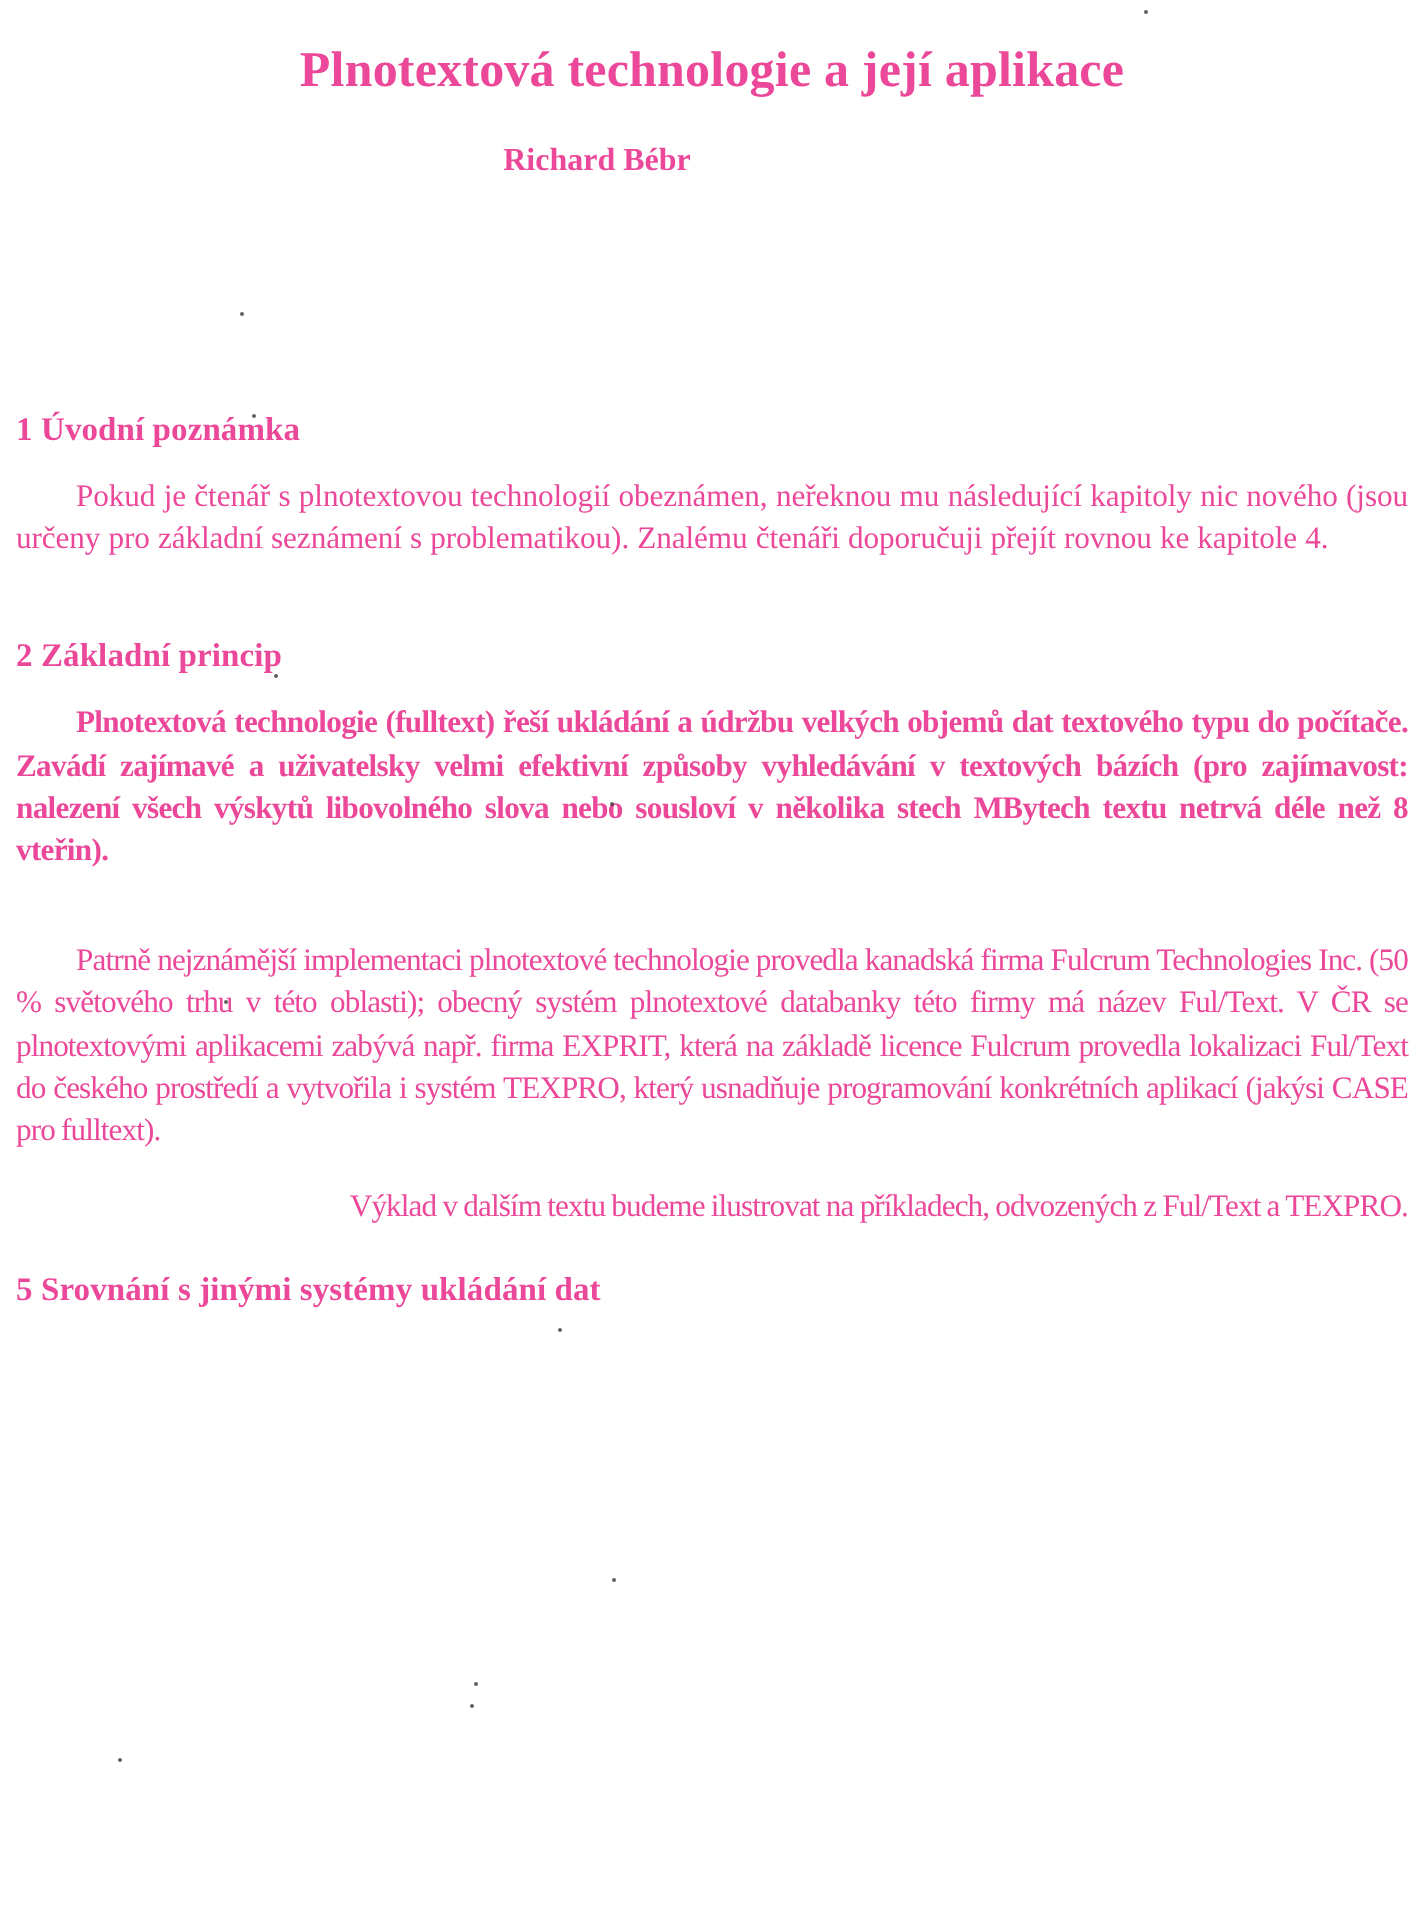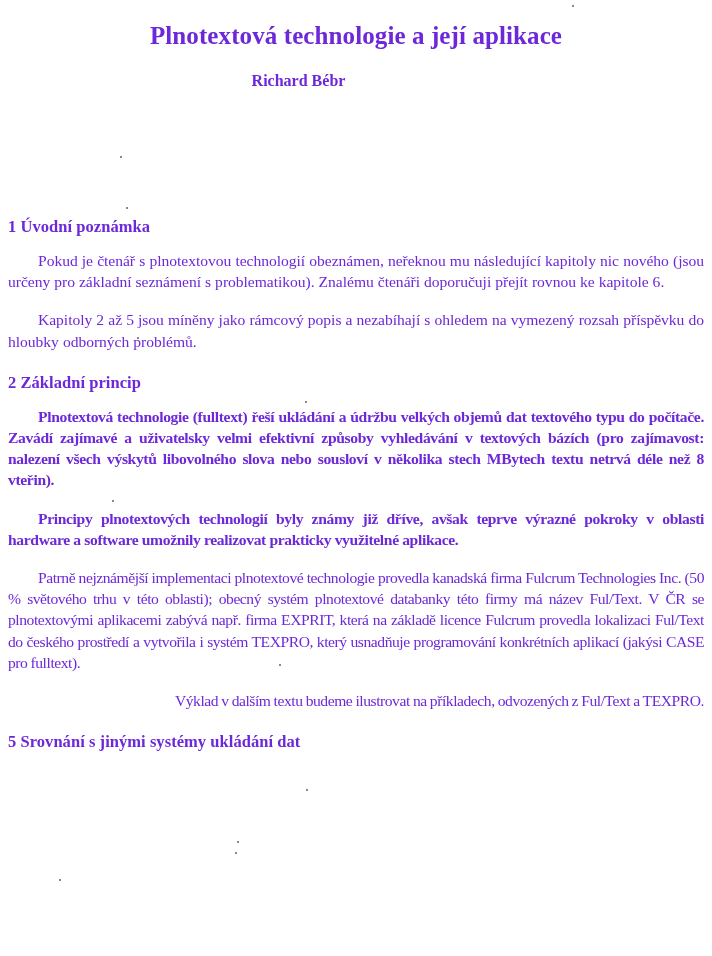--- a/index.html
+++ b/index.html
@@ -7,21 +7,21 @@
     padding: 0;
     background: #ffffff;
   }
   .page {
     position: relative;
     width: 712px;
     height: 956px;
     background: #ffffff;
     overflow: hidden;
     font-family: "Liberation Serif", "DejaVu Serif", serif;
-    color: #6d28d9;
+    color: #ec4899;
     -webkit-font-smoothing: none;
   }
 
   
   .doc-title {
     position: absolute;
     top: 4px;
     left: 0;
     width: 712px;
     text-align: center;
@@ -38,21 +38,21 @@
     text-align: center;
     font-size: 16px;
     font-weight: bold;
     line-height: 22px;
   }
 
   
   .body-col {
     position: absolute;
     left: 8px;
-    top: 216px;
+    top: 204px;
     width: 696px;
   }
 
   .heading {
     font-size: 16.5px;
     font-weight: bold;
     line-height: 21px;
     margin: 0;
     letter-spacing: 0.05px;
   }
@@ -87,31 +87,29 @@
 <div class="page">
 
   <h1 class="doc-title">Plnotextová technologie a její aplikace</h1>
 
   <div class="doc-author">Richard Bébr</div>
 
   <div class="body-col">
 
     <h2 class="heading">1 Úvodní poznámka</h2>
     <div class="sp-head"></div>
-    <p class="para">Pokud je čtenář s plnotextovou technologií obeznámen, neřeknou mu následující kapitoly nic nového (jsou určeny pro základní seznámení s problematikou). Znalému čtenáři doporučuji přejít rovnou ke kapitole 6.</p>
+    <p class="para">Pokud je čtenář s plnotextovou technologií obeznámen, neřeknou mu následující kapitoly nic nového (jsou určeny pro základní seznámení s problematikou). Znalému čtenáři doporučuji přejít rovnou ke kapitole 4.</p>
     <div class="sp-md"></div>
-    <p class="para">Kapitoly 2 až 5 jsou míněny jako rámcový popis a nezabíhají s ohledem na vymezený rozsah příspěvku do hloubky odborných problémů.</p>
 
     <div class="sp-lg"></div>
 
     <h2 class="heading">2 Základní princip</h2>
     <div class="sp-head"></div>
     <p class="para tight">Plnotextová technologie (fulltext) řeší ukládání a údržbu velkých objemů dat textového typu do počítače. Zavádí zajímavé a uživatelsky velmi efektivní způsoby vyhledávání v textových bázích (pro zajímavost: nalezení všech výskytů libovolného slova nebo sousloví v několika stech MBytech textu netrvá déle než 8 vteřin).</p>
     <div class="sp-md"></div>
-    <p class="para tight">Principy plnotextových technologií byly známy již dříve, avšak teprve výrazné pokroky v oblasti hardware a software umožnily realizovat prakticky využitelné aplikace.</p>
     <div class="sp-md"></div>
     <p class="para verytight">Patrně nejznámější implementaci plnotextové technologie provedla kanadská firma Fulcrum Technologies Inc. (50 % světového trhu v této oblasti); obecný systém plnotextové databanky této firmy má název Ful/Text. V ČR se plnotextovými aplikacemi zabývá např. firma EXPRIT, která na základě licence Fulcrum provedla lokalizaci Ful/Text do českého prostředí a vytvořila i systém TEXPRO, který usnadňuje programování konkrétních aplikací (jakýsi CASE pro fulltext).</p>
     <div class="sp-md"></div>
     <p class="para verytight last-short">Výklad v dalším textu budeme ilustrovat na příkladech, odvozených z Ful/Text a TEXPRO.</p>
 
     <div class="sp-lg"></div>
 
     <h2 class="heading">5 Srovnání s jinými systémy ukládání dat</h2>
     <div class="sp-head"></div>
 

